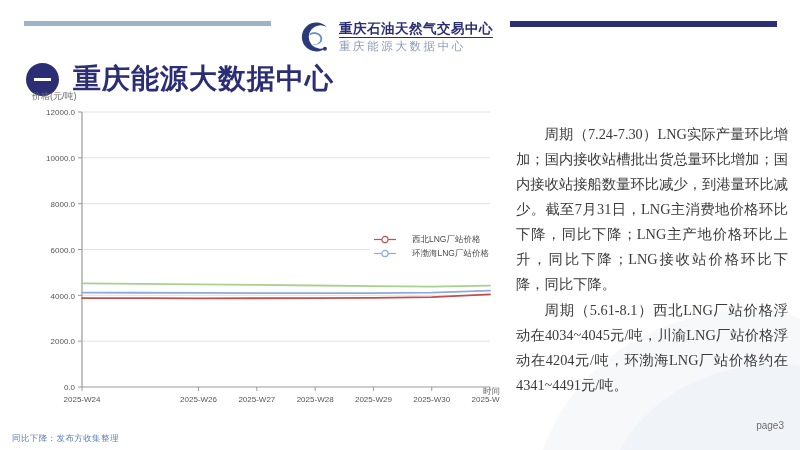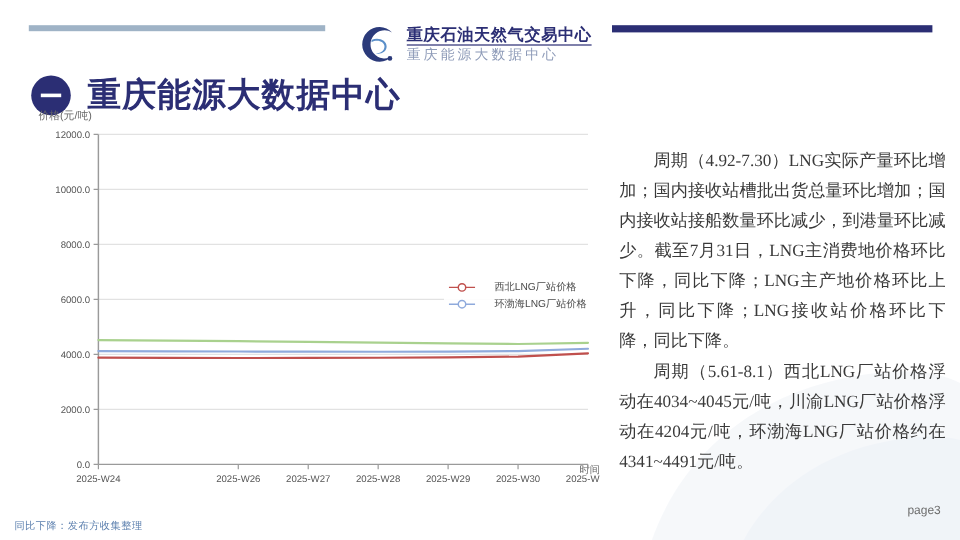--- a/index.html
+++ b/index.html
@@ -146,17 +146,17 @@
         <circle cx="11" cy="5.5" r="3.1" fill="#ffffff" stroke="#8faadc" stroke-width="1.2"></circle>
       </svg>
       <span class="legend-label">环渤海LNG厂站价格</span>
     </div>
   </div>
 </div>
 
 <div class="src-note">同比下降：发布方收集整理</div>
 
 <div class="text-col">
-  <p class="para">周期（4.92-7.30）LNG实际产量环比增加；国内接收站槽批出货总量环比增加；国内接收站接船数量环比减少，到港量环比减少。截至7月31日，LNG主消费地价格环比下降，同比下降；LNG主产地价格环比上升，同比下降；LNG接收站价格环比下降，同比下降。</p>
+  <p class="para">周期（7.24-7.30）LNG实际产量环比增加；国内接收站槽批出货总量环比增加；国内接收站接船数量环比减少，到港量环比减少。截至7月31日，LNG主消费地价格环比下降，同比下降；LNG主产地价格环比上升，同比下降；LNG接收站价格环比下降，同比下降。</p>
   <p class="para">周期（5.61-8.1）西北LNG厂站价格浮动在4034~4045元/吨，川渝LNG厂站价格浮动在4204元/吨，环渤海LNG厂站价格约在4341~4491元/吨。</p>
 </div>
 
 <div class="page-num">page3</div>
 
 </body></html>

